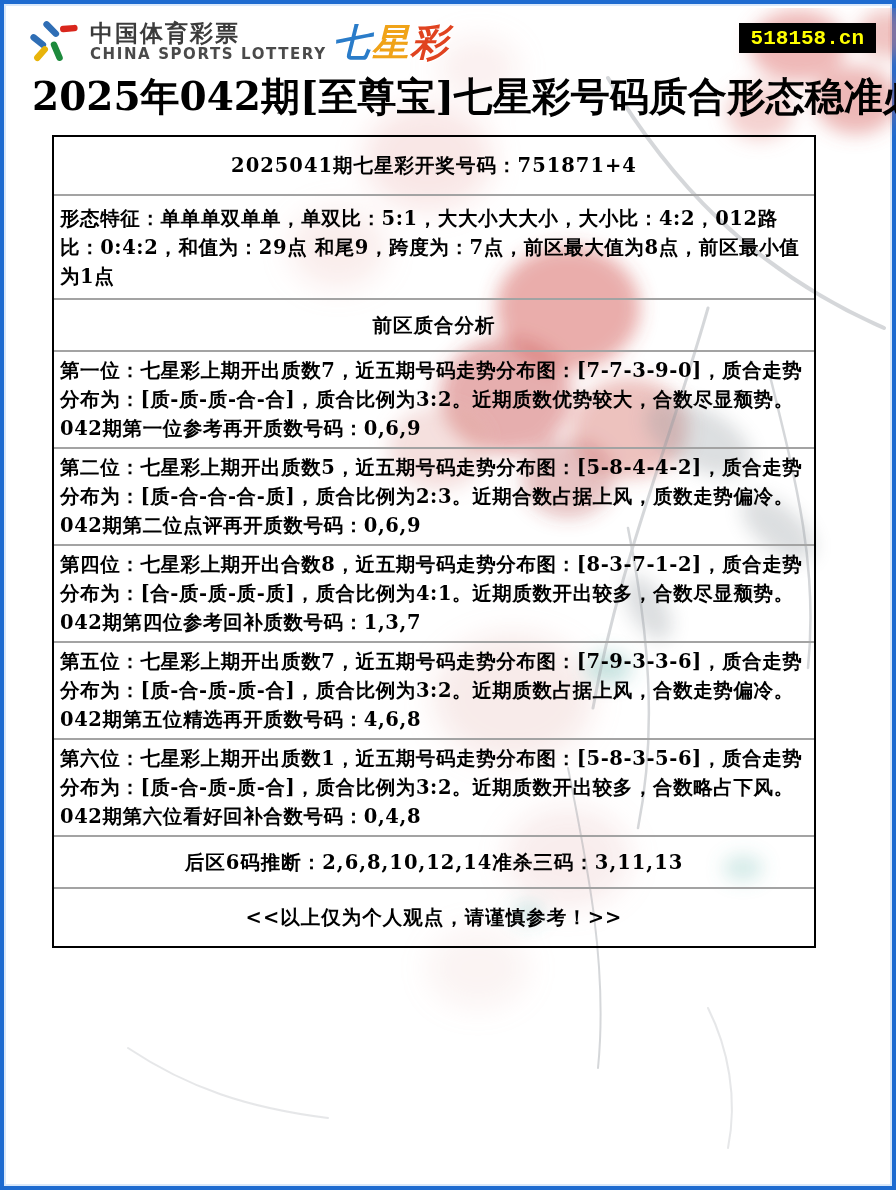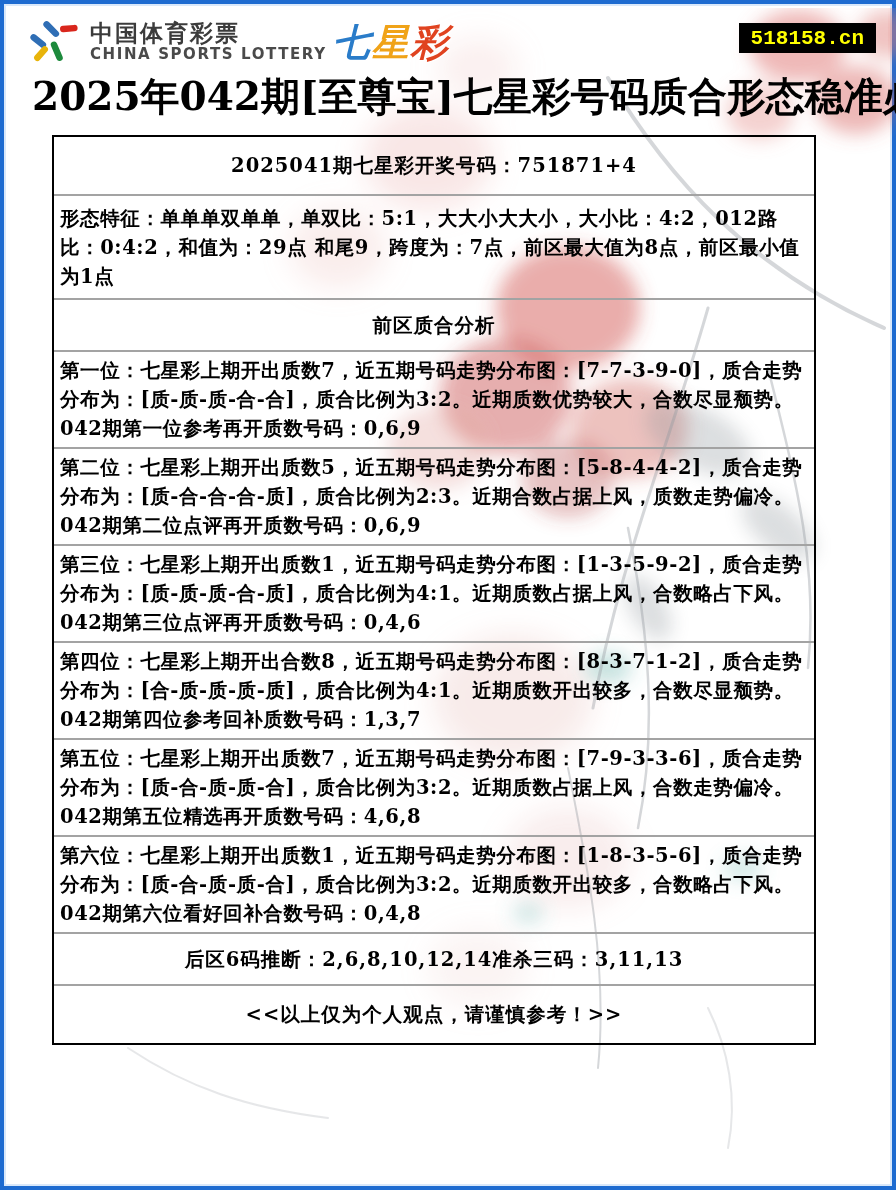--- a/index.html
+++ b/index.html
@@ -182,22 +182,21 @@
     <div class="site-badge">518158.cn</div>
 
     <div class="page-title">2025年042期[至尊宝]七星彩号码质合形态稳准必推</div>
 
     <div class="main-table">
       <div class="row r-center h-57">2025041期七星彩开奖号码：751871+4</div>
       <div class="row r-left   h-104">形态特征：单单单双单单，单双比：5:1，大大小大大小，大小比：4:2，012路比：0:4:2，和值为：29点 和尾9，跨度为：7点，前区最大值为8点，前区最小值为1点</div>
       <div class="row r-center h-52">前区质合分析</div>
       <div class="row r-left   h-89">第一位：七星彩上期开出质数7，近五期号码走势分布图：[7-7-3-9-0]，质合走势分布为：[质-质-质-合-合]，质合比例为3:2。近期质数优势较大，合数尽显颓势。042期第一位参考再开质数号码：0,6,9</div>
       <div class="row r-left   h-89">第二位：七星彩上期开出质数5，近五期号码走势分布图：[5-8-4-4-2]，质合走势分布为：[质-合-合-合-质]，质合比例为2:3。近期合数占据上风，质数走势偏冷。042期第二位点评再开质数号码：0,6,9</div>
-      <div class="row r-left   h-89">第三位：七星彩上期开出质数1，近五期号码走势分布图：[1-3-5-9-2]，质合走势分布为：[质-质-质-合-质]，质合比例为4:1。近期质数占据上风，合数略占下风。042期第三位点评再开质数号码：0,4,6</div>
       <div class="row r-left   h-89">第四位：七星彩上期开出合数8，近五期号码走势分布图：[8-3-7-1-2]，质合走势分布为：[合-质-质-质-质]，质合比例为4:1。近期质数开出较多，合数尽显颓势。042期第四位参考回补质数号码：1,3,7</div>
       <div class="row r-left   h-89">第五位：七星彩上期开出质数7，近五期号码走势分布图：[7-9-3-3-6]，质合走势分布为：[质-合-质-质-合]，质合比例为3:2。近期质数占据上风，合数走势偏冷。042期第五位精选再开质数号码：4,6,8</div>
-      <div class="row r-left   h-89">第六位：七星彩上期开出质数1，近五期号码走势分布图：[1-8-3-5-6]，质合走势分布为：[质-合-质-质-合]，质合比例为3:2。近期质数开出较多，合数略占下风。042期第六位看好回补合数号码：0,4,8</div>
+      <div class="row r-left   h-89">第六位：七星彩上期开出质数1，近五期号码走势分布图：[5-8-3-5-6]，质合走势分布为：[质-合-质-质-合]，质合比例为3:2。近期质数开出较多，合数略占下风。042期第六位看好回补合数号码：0,4,8</div>
       <div class="row r-center h-52">后区6码推断：2,6,8,10,12,14准杀三码：3,11,13</div>
       <div class="row r-center h-59">&lt;&lt;以上仅为个人观点，请谨慎参考！&gt;&gt;</div>
     </div>
 
   </div>
 </div>
 
 </body></html>

